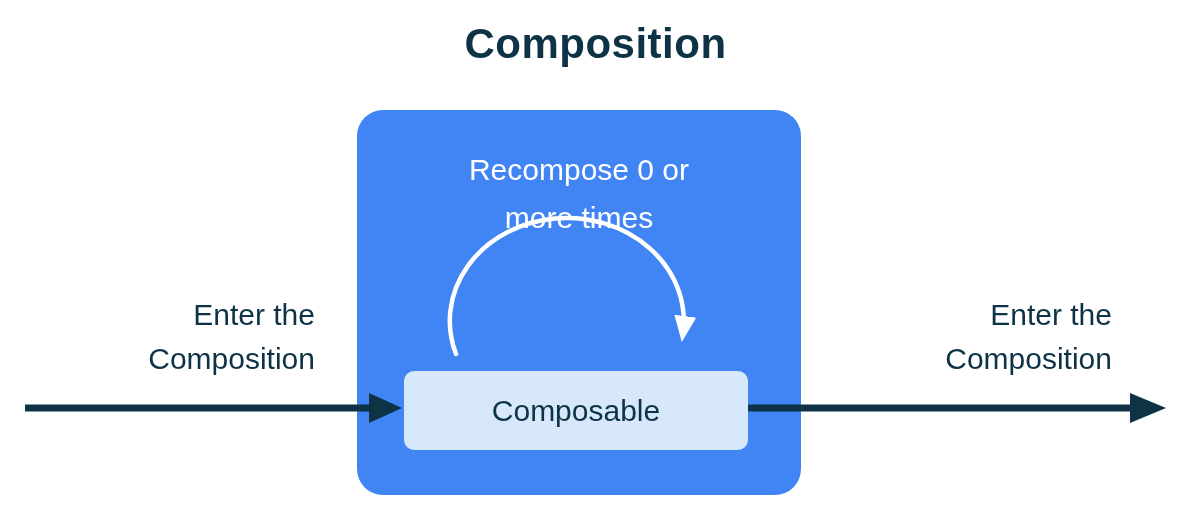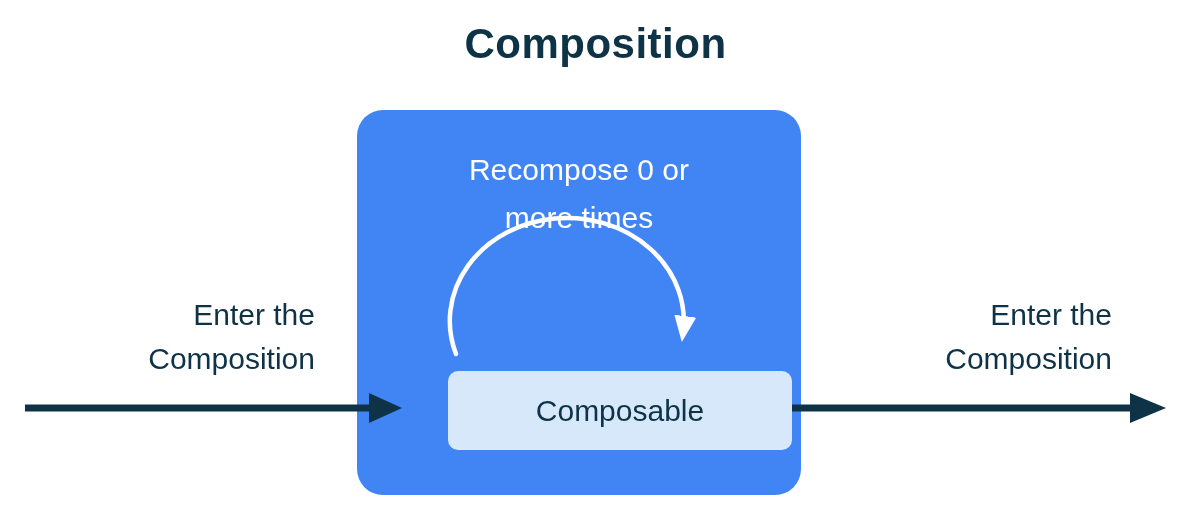--- a/index.html
+++ b/index.html
@@ -58,21 +58,20 @@
   .composable-box{
     position:absolute;
     left:404px; top:371px;
     width:344px; height:79px;
     background:var(--light-blue);
     border-radius:10px;
     display:flex;
     align-items:center;
     justify-content:center;
     z-index:3;
-    margin-left:44px;
   }
   .composable-label{
     color:var(--navy);
     font-size:30px;
   }
   .side-label{
     position:absolute;
     width:260px;
     text-align:right;
     color:var(--navy);

